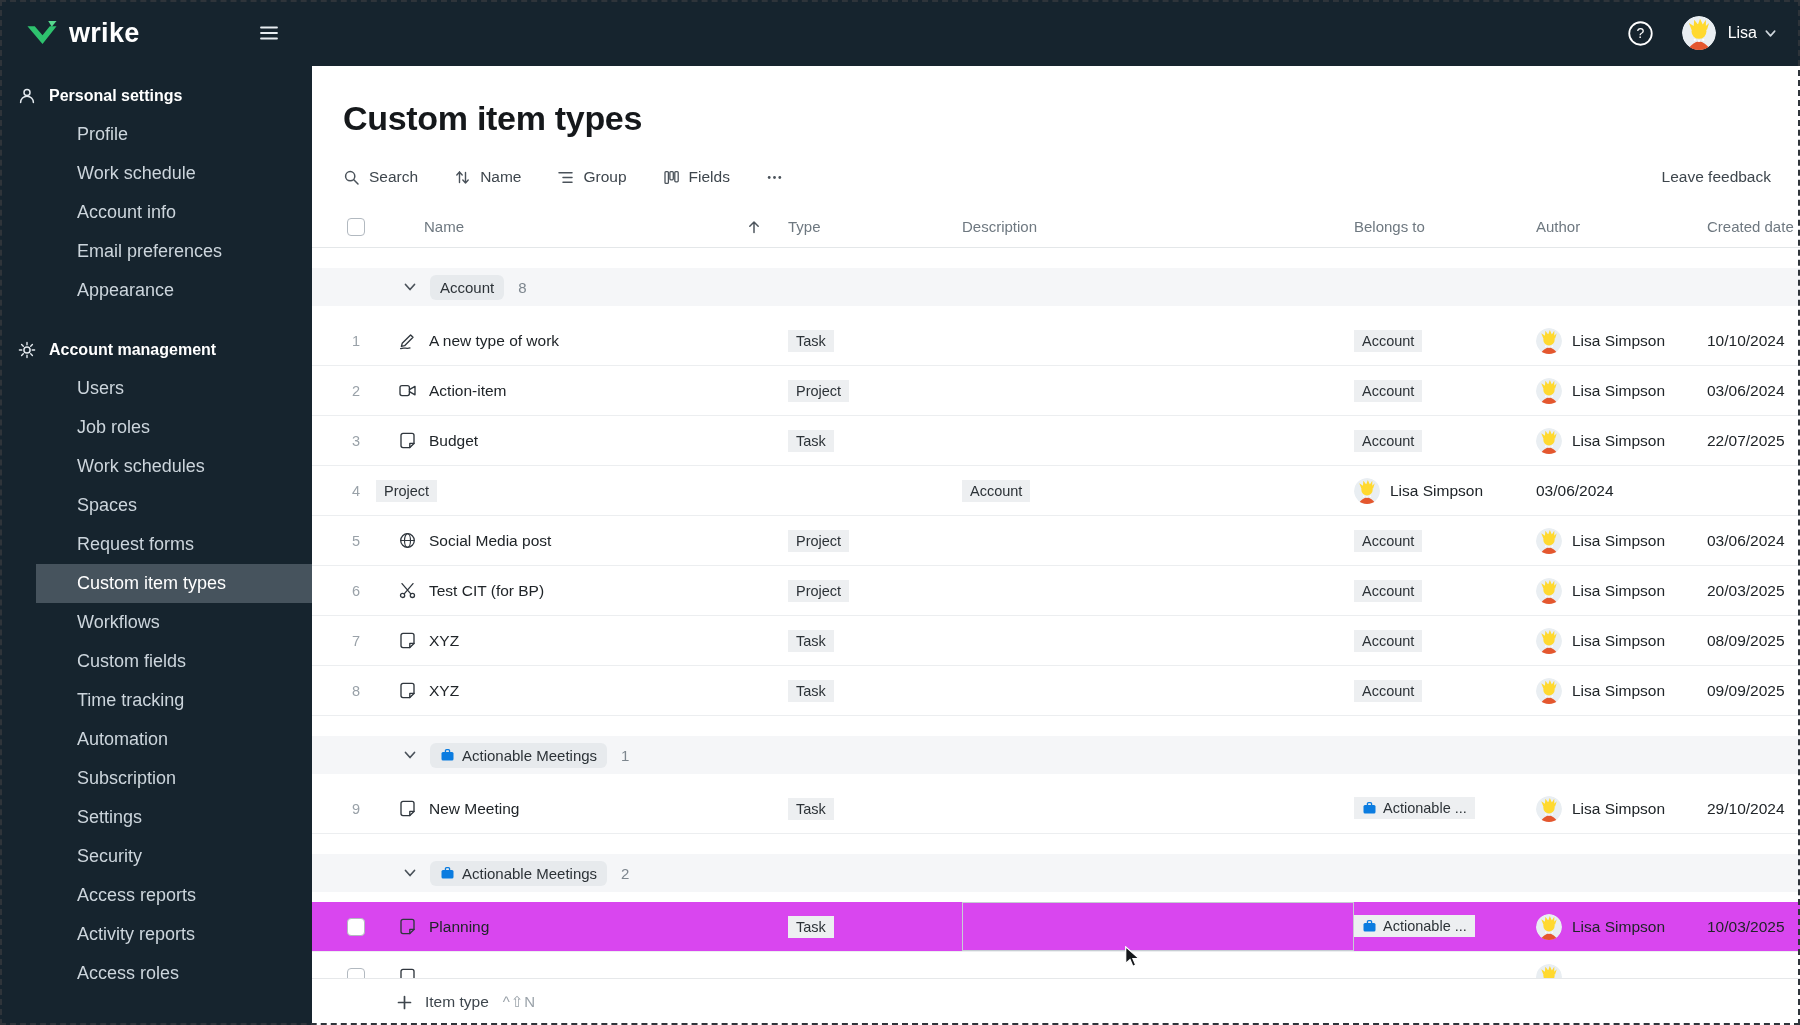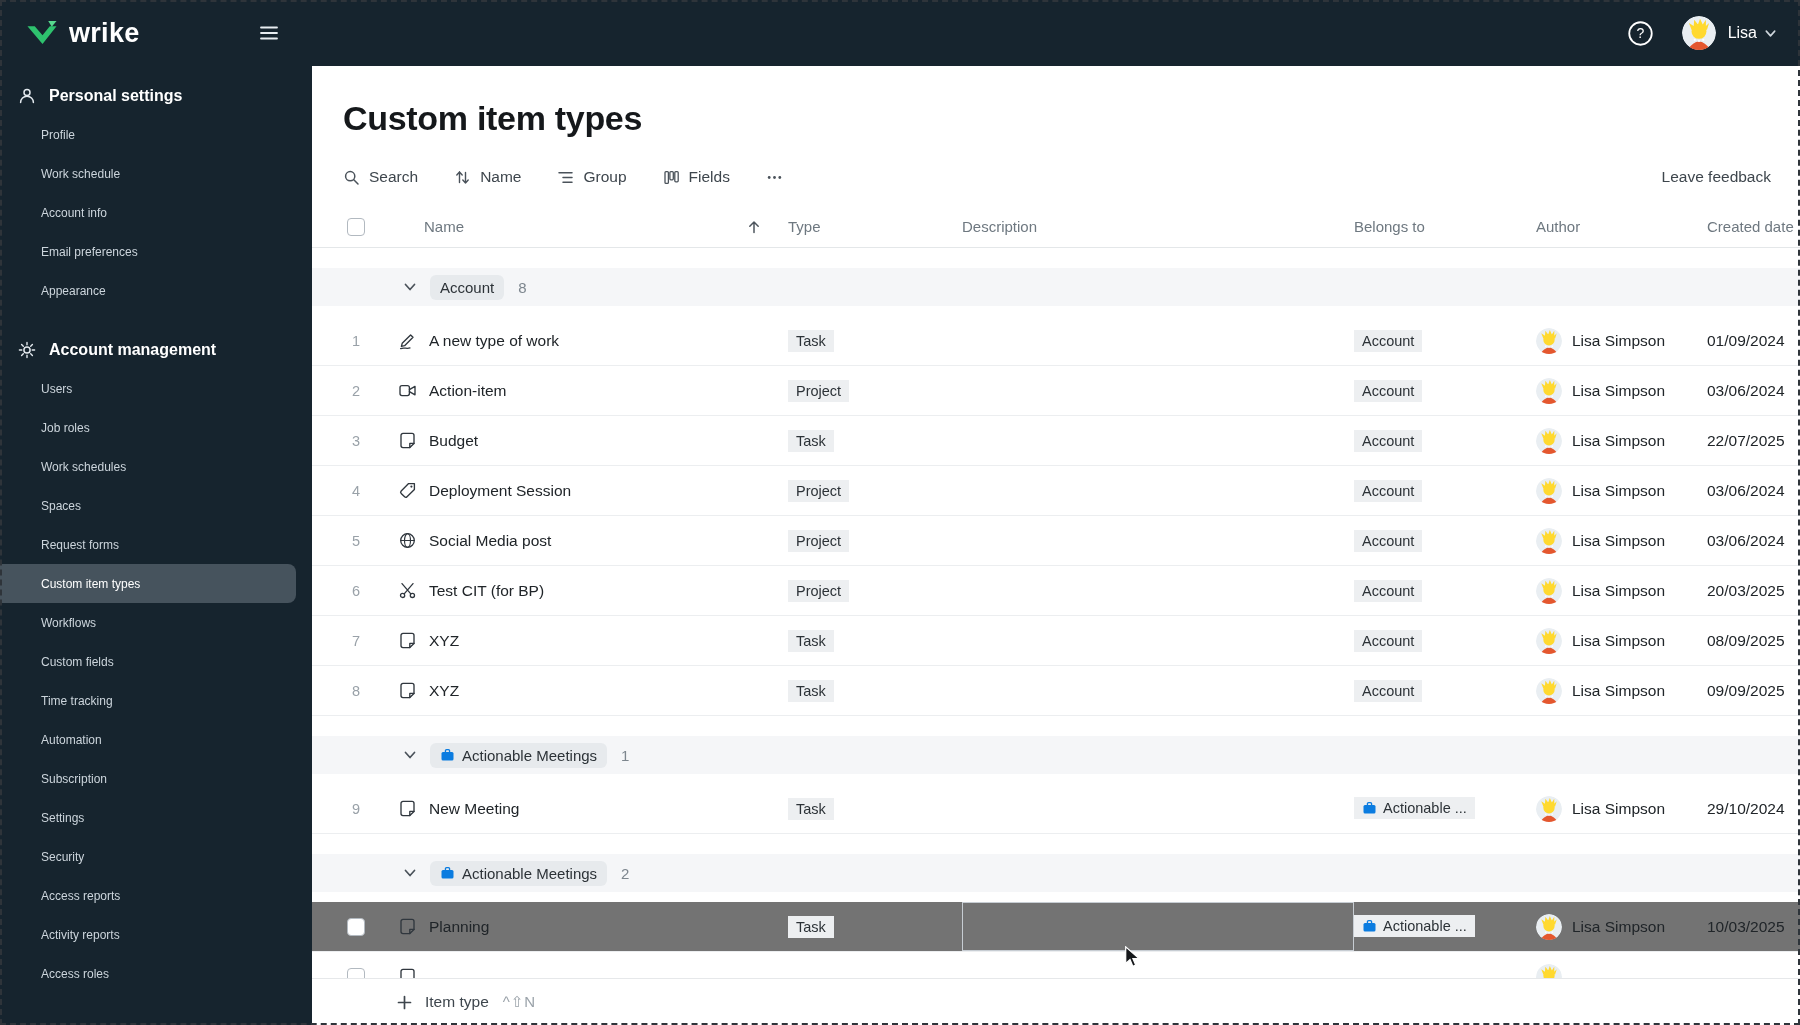--- a/index.html
+++ b/index.html
@@ -24,21 +24,21 @@
   .user-chev { margin-left:6px; width:15px; height:15px; display:inline-flex; color:#cfd7dd; cursor:pointer; }
 
   
   .frame-body { flex:1; display:flex; min-height:0; }
 
   
   .sidebar { flex:0 0 312px; background:#16242e; padding-top:10px; overflow:hidden; }
   .side-sec.sec2 { margin-top:20px; }
   .side-head { height:39px; display:flex; align-items:center; gap:13px; padding:0 18px; color:#ffffff; font-weight:700; font-size:16px; }
   .s-icon { width:18px; height:18px; display:inline-flex; color:#e3e9ee; }
-  .side-item { height:39px; display:flex; align-items:center; padding:0 18px 0 41px; font-size:12px; color:#ccd5dc; cursor:pointer; white-space:nowrap; }
+  .side-item { height:39px; display:flex; align-items:center; padding:0 18px 0 41px; font-size:18px; color:#ccd5dc; cursor:pointer; white-space:nowrap;margin-left:36px; }
   .side-item.selected { background:#46535d; color:#fff; width:296px; border-radius:0 8px 8px 0; }
 
   
   .content { flex:1; position:relative; background:#fff; min-width:0; overflow:hidden; display:flex; flex-direction:column; }
   .page-title { margin:32px 0 0 31px; font-size:34px; line-height:40px; font-weight:700; color:#15181b; letter-spacing:-.3px; }
   .toolbar { display:flex; align-items:center; gap:36px; margin:30px 29px 0 31px; color:#3e464d; font-size:15.5px; flex:0 0 auto; }
   .tb-item { display:inline-flex; align-items:center; gap:9px; cursor:pointer; }
   .tb-ic { width:17px; height:17px; display:inline-flex; color:#4a525a; }
   .tb-spacer { flex:1; }
   .leave-feedback { cursor:pointer; color:#3e464d; }
@@ -51,21 +51,21 @@
   .th-plain { white-space:nowrap; overflow:hidden; }
 
   .tlist { flex:1 1 auto; overflow:hidden; position:relative; }
 
   .group-row { height:38px; margin:20px 0 10px; background:#f5f6f8; display:flex; align-items:center; padding-left:90px; }
   .g-chev { width:16px; height:16px; display:inline-flex; color:#4a525a; cursor:pointer; }
   .g-chip { margin-left:12px; background:#e7eaed; border-radius:6px; padding:4px 10px; font-size:15px; color:#2c3237; display:inline-flex; align-items:center; gap:7px; }
   .g-count { margin-left:14px; color:#7d868e; font-size:15px; }
 
   .row { height:50px; border-bottom:1px solid #eceef0; background:#fff; font-size:15.5px; color:#202529; cursor:pointer; }
-  .row.hover { background:#737373; }
+  .row.hover { background:#d946ef; }
   .cell-sel { display:flex; justify-content:center; }
   .row-num { color:#99a1a8; font-size:14.5px; }
   .checkbox { width:18px; height:18px; border:1.5px solid #b2b9c0; border-radius:4px; background:#fff; display:inline-block; cursor:pointer; }
   .cell-name { display:flex; align-items:center; gap:12px; padding-left:22px; overflow:hidden; white-space:nowrap; }
   .item-icon { width:19px; height:19px; display:inline-flex; color:#30373e; flex:0 0 19px; }
   .chip { background:#edeff1; border-radius:0; padding:3px 8px; font-size:14.5px; color:#2c3237; display:inline-flex; align-items:center; gap:6px; white-space:nowrap; }
   .bc { width:15px; height:15px; display:inline-flex; color:#0b7ce0; flex:0 0 15px; }
   .cell-desc { align-self:stretch; }
   .cell-desc.outlined { box-shadow:inset 0 0 0 1px #c7cdd3; }
   .cell-author { display:flex; align-items:center; gap:10px; overflow:hidden; white-space:nowrap; }
@@ -288,21 +288,21 @@
                   <path d="M5 32 Q16 16 27 32 Z" fill="#e4572e"></path>
                   <path d="M9 13 L6.5 6.5 L11 9.5 L11.5 3.5 L15 8 L17 2.5 L19.5 8 L22.5 3.5 L22.5 9.5 L25.5 6.5 L23.5 13 Z" fill="#ffd92f"></path>
                   <circle cx="16" cy="14.5" r="7" fill="#ffd92f"></circle>
                   <circle cx="12" cy="22.5" r="1" fill="#fff"></circle>
                   <circle cx="16" cy="23.5" r="1" fill="#fff"></circle>
                   <circle cx="20" cy="22.5" r="1" fill="#fff"></circle>
                 </svg>
               </span>
               <span>Lisa Simpson</span>
             </div>
-            <div class="cell-date">01/09/2024</div>
+            <div class="cell-date">10/10/2024</div>
           </div>
           <div class="row grid">
             <div class="cell-sel">
               <span class="row-num">2</span>
             </div>
             <div class="cell-name">
               <span class="item-icon">
                 <svg viewBox="0 0 19 19">
                   <rect x="2" y="4.6" width="9.4" height="10" rx="2" fill="none" stroke="currentColor" stroke-linecap="round" stroke-linejoin="round" stroke-width="1.35"></rect>
                   <path d="M11.4 8.6 L17 5.4 v8.4 L11.4 10.6" fill="none" stroke="currentColor" stroke-linecap="round" stroke-linejoin="round" stroke-width="1.35"></path>
@@ -361,29 +361,20 @@
                   <circle cx="20" cy="22.5" r="1" fill="#fff"></circle>
                 </svg>
               </span>
               <span>Lisa Simpson</span>
             </div>
             <div class="cell-date">22/07/2025</div>
           </div>
           <div class="row grid">
             <div class="cell-sel">
               <span class="row-num">4</span>
-            </div>
-            <div class="cell-name">
-              <span class="item-icon">
-                <svg viewBox="0 0 19 19">
-                  <path d="M10.6 2.6 H16.4 V8.4 L9 15.8 a1.7 1.7 0 0 1 -2.4 0 L3.2 12.4 a1.7 1.7 0 0 1 0 -2.4 Z" fill="none" stroke="currentColor" stroke-linecap="round" stroke-linejoin="round" stroke-width="1.35"></path>
-                  <circle cx="13.4" cy="5.6" r="1.1" fill="currentColor"></circle>
-                </svg>
-              </span>
-              <span>Deployment Session</span>
             </div>
             <div class="cell-type"><span class="chip">Project</span></div>
             <div class="cell-desc"></div>
             <div class="cell-belongs"><span class="chip">
                 <span>Account</span>
               </span></div>
             <div class="cell-author">
               <span class="avatar-sm">
                 <svg viewBox="0 0 32 32">
                   <circle cx="16" cy="16" r="16" fill="#e9eef2"></circle>

